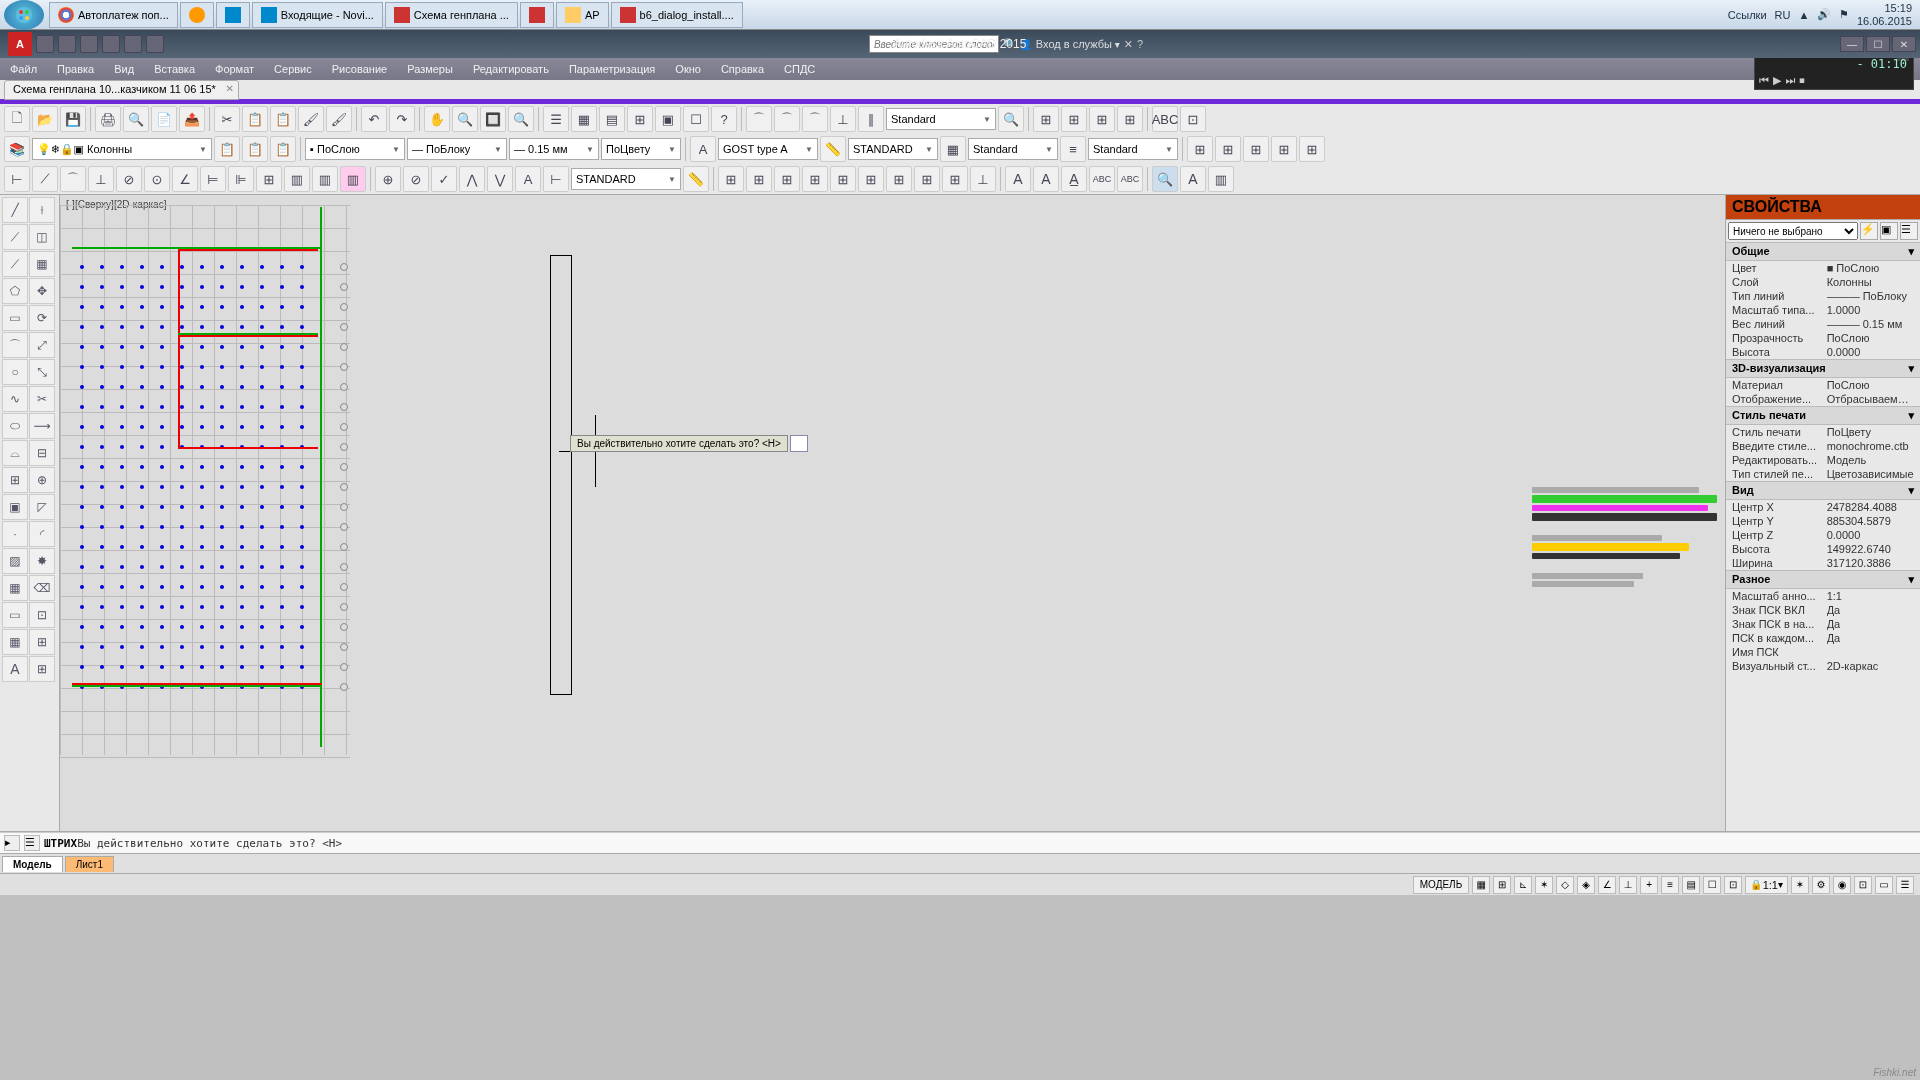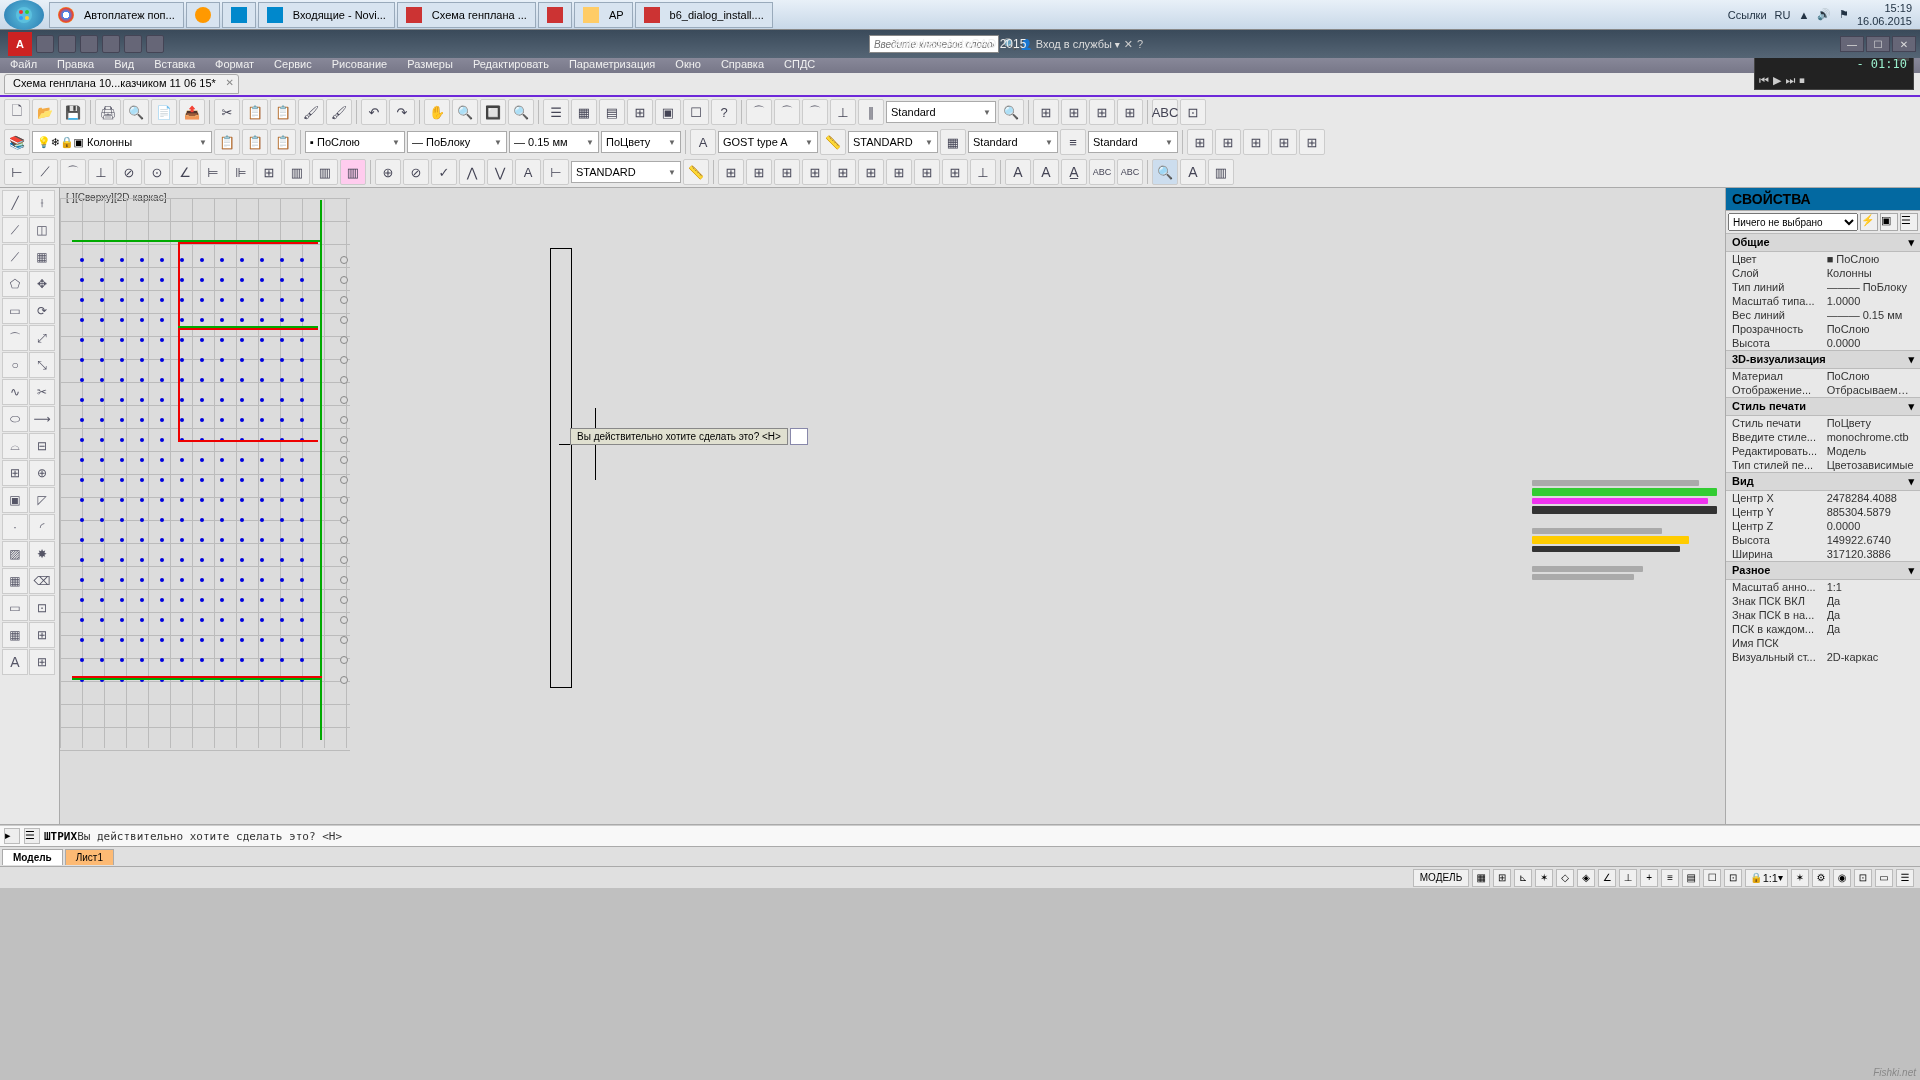--- a/index.html
+++ b/index.html
@@ -1,33 +1,33 @@
 <!DOCTYPE html>
 <html><head>
 <meta charset="utf-8">
 <style>
 * { margin:0; padding:0; box-sizing:border-box; font-family:"Segoe UI",Tahoma,sans-serif; font-size:11px; user-select:none; }
 html,body { width:1920px; height:1080px; overflow:hidden; background:#c0c0c0; }
 .taskbar { height:30px; background:linear-gradient(to bottom,#e8f0f8,#c8d8e8); display:flex; align-items:center; border-bottom:1px solid #888; }
 .start-btn { width:40px; height:30px; background:radial-gradient(circle,#5bc0de,#2a79b0); border-radius:50%; margin:0 4px; display:flex; align-items:center; justify-content:center;}
-.tb-item { height:26px; padding:4px 8px; margin:0 1px; background:#d8e4f0; border:1px solid #9ab; display:flex; align-items:center; gap:10px; font-size:11px; max-width:140px; overflow:hidden; white-space:nowrap; }
+.tb-item { height:26px; padding:4px 8px; margin:0 1px; background:#d8e4f0; border:1px solid #9ab; display:flex; align-items:center; gap:4px; font-size:11px; max-width:140px; overflow:hidden; white-space:nowrap; }
 .tb-icon { width:16px; height:16px; display:inline-block; }
 .tray { margin-left:auto; display:flex; align-items:center; gap:8px; padding:0 8px; font-size:10px; color:#234; }
 .tray-clock { display:flex; flex-direction:column; align-items:flex-end; line-height:1.1;}
 .app-header { height:28px; background:linear-gradient(to bottom,#3a4a5a,#556575); display:flex; align-items:center; color:#eee; position:relative;}
 .app-title { position:absolute; left:50%; transform:translateX(-50%); font-size:12px;}
 .qat { display:flex; gap:4px; padding:0 8px; align-items:center;}
 .qat-btn { width:18px; height:18px; background:#667; border:1px solid #445; border-radius:2px; }
 .win-ctrls { margin-left:auto; display:flex; gap:2px; padding-right:4px;}
 .win-ctrls span{ width:24px; height:16px; background:#667; border:1px solid #445; display:flex; align-items:center; justify-content:center; font-size:10px; color:#ddd;}
 .srch-box { margin-left:auto; display:flex; align-items:center; gap:4px; padding:0 6px;}
 .srch-box input { width:130px; height:18px; font-size:10px; padding:0 4px; border:1px solid #888; background:#fff; font-style:italic; color:#888;}
-.menubar { height:15px; background:linear-gradient(to bottom,#889,#778); display:flex; color:#f0f0f0;}
+.menubar { height:22px; background:linear-gradient(to bottom,#889,#778); display:flex; align-items:center; color:#f0f0f0;}
 .menubar span { padding:0 10px; font-size:11px;}
-.filetab-row { height:24px; background:#e8e8e8; display:flex; align-items:center; border-bottom:2px solid #6d28d9;}
+.filetab-row { height:24px; background:#e8e8e8; display:flex; align-items:center; border-bottom:5px solid #6d28d9;}
 .filetab { height:20px; padding:2px 22px 2px 8px; background:#f0f0f0; border:1px solid #aaa; border-radius:3px 3px 0 0; font-size:11px; margin-left:4px; position:relative;}
 .filetab .x { position:absolute; right:4px; top:2px; font-size:10px; color:#888;}
 .ribbon { background:#e8e8e8; border-bottom:1px solid #aaa;}
 .rb-row { display:flex; align-items:center; padding:2px 4px; gap:2px;}
 .rb-btn { width:26px; height:26px; background:#f0f0f0; border:1px solid #ccc; border-radius:2px; display:flex; align-items:center; justify-content:center; font-size:13px; color:#445;}
 .rb-sep { width:1px; height:24px; background:#bbb; margin:0 2px;}
 .rb-combo { height:22px; border:1px solid #aaa; background:#fff; padding:0 4px; font-size:10px; min-width:80px; display:flex; align-items:center; justify-content:space-between;}
 .rb-combo .dd{font-size:8px;color:#666;}
 .workspace { display:flex; height:636px; }
 .left-tools { width:60px; background:#e8e8e8; border-right:1px solid #aaa; display:flex; flex-wrap:wrap; align-content:flex-start; padding:2px; gap:1px;}
@@ -47,21 +47,21 @@
 .gv{height:100%;width:1px;}
 .bline{position:absolute;}
 .bline.red{background:#e00;}
 .bline.grn{background:#0a0;}
 .dot-row{position:absolute;display:flex;gap:16px;}
 .dot{width:4px;height:4px;background:#00d;border-radius:50%;}
 .bubble{width:8px;height:8px;border:1px solid #888;border-radius:50%;background:#ddd;position:absolute;}
 .xref-thumb{position:absolute;right:8px;top:290px;width:185px;}
 .xref-thumb .layer{height:6px;margin:2px 0;border-radius:1px;}
 .props { width:195px; background:#e8e8e8; border-left:1px solid #aaa; display:flex; flex-direction:column;}
-.props-head { background:#0369a1; padding:3px 6px; font-size:14px; font-weight:bold; border-bottom:1px solid #aaa;}
+.props-head { background:#c2410c; padding:3px 6px; font-size:16px; font-weight:bold; border-bottom:1px solid #aaa;}
 .props-sel { padding:2px; display:flex; gap:2px;}
 .props-sel select{ flex:1; font-size:10px;}
 .props-sel .pb{width:18px;height:18px;border:1px solid #aaa;background:#f0f0f0;}
 .pg-sect { background:#d8d8d8; padding:2px 6px; font-size:10px; font-weight:bold; border-top:1px solid #bbb; border-bottom:1px solid #bbb; display:flex; justify-content:space-between;}
 .pg-row { display:flex; padding:1px 6px; font-size:10px;}
 .pg-row .k{ width:52%; color:#333; overflow:hidden; white-space:nowrap; text-overflow:ellipsis;}
 .pg-row .v{ width:48%; color:#333; overflow:hidden; white-space:nowrap; text-overflow:ellipsis;}
 .cmdline { background:#f8f8f8; border-top:1px solid #aaa;}
 .cmd-hist { padding:2px 16px; font-size:10px; color:#444; line-height:1.3;}
 .cmd-input-row { display:flex; align-items:center; padding:2px 4px; border-top:1px solid #ccc;}

